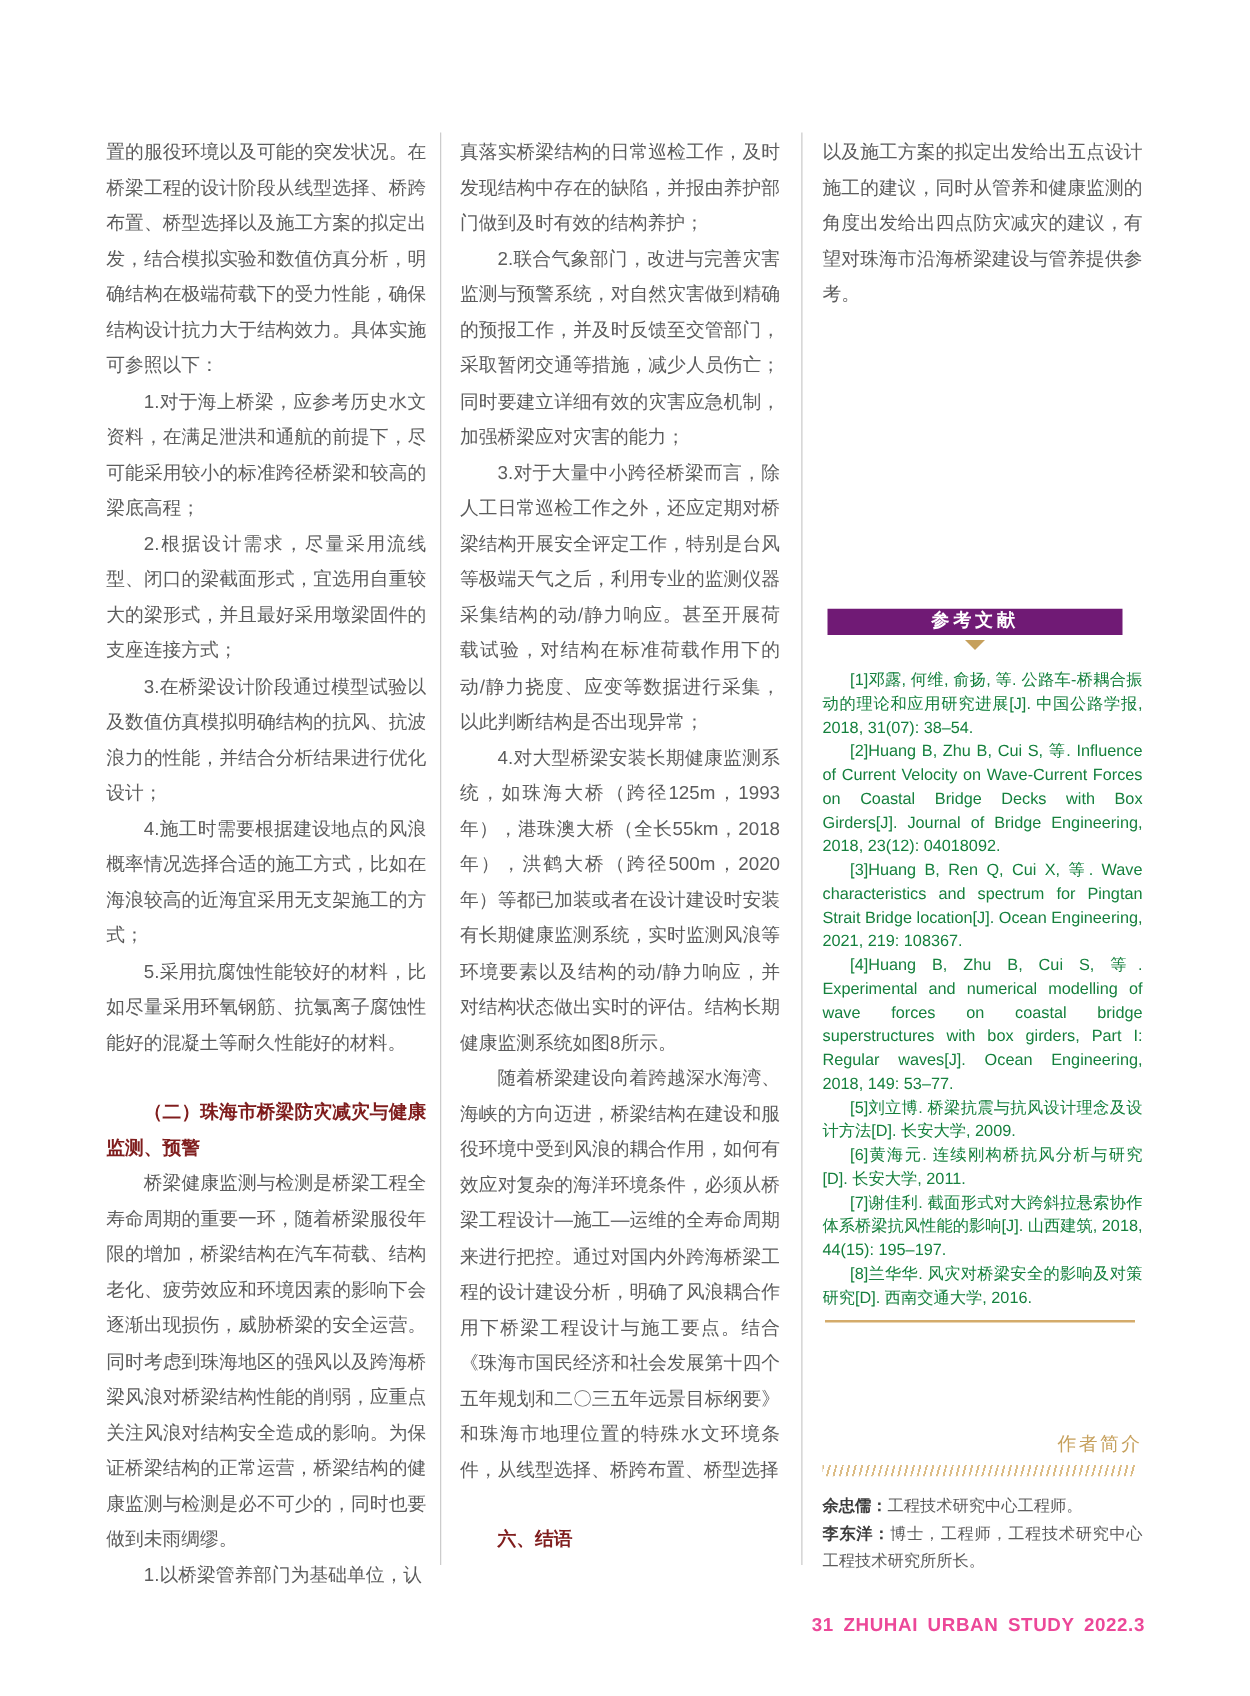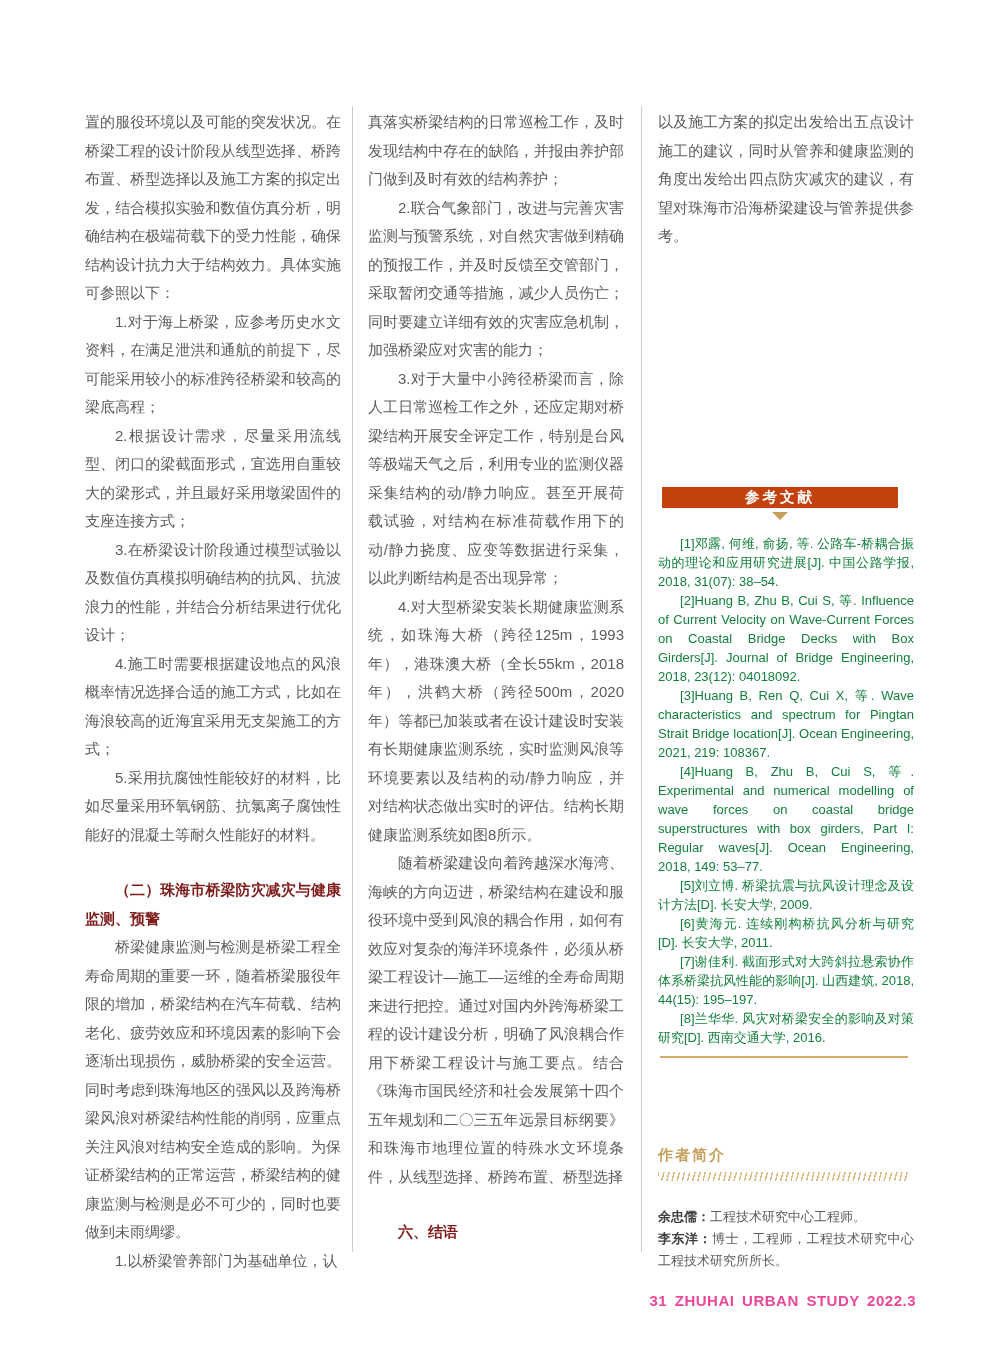--- a/index.html
+++ b/index.html
@@ -46,21 +46,21 @@
     position: absolute;
     left: 658px;
     top: 487px;
     width: 256px;
   }
   .ref-bar {
     margin-left: 4px;
     width: 236px;
     height: 21px;
     line-height: 21px;
-    background: #c2410c;
+    background: #701a75;
     color: #ffffff;
     font-weight: bold;
     font-size: 14.5px;
     text-align: center;
     letter-spacing: 3px;
   }
   .ref-triangle {
     margin: 4px 0 0 114px;
     width: 0; height: 0;
     border-left: 8px solid transparent;
@@ -85,36 +85,36 @@
     background: #d4ab6b;
   }
   
   .bio {
     position: absolute;
     left: 658px;
     top: 1146px;
     width: 256px;
   }
   .bio-title {
-    text-align: left;
+    text-align: right;
     color: #c6a05c;
-    font-weight: bold;
+    font-weight: normal;
     font-size: 15px;
     letter-spacing: 2px;
   }
   .bio-hatch {
     margin-top: 7px;
     width: 250px;
     height: 9px;
     background: repeating-linear-gradient(105deg,
       #dcbc85 0px, #dcbc85 1.5px,
       transparent 1.5px, transparent 5px);
   }
   .bio-lines {
-    margin-top: 25px;
+    margin-top: 13px;
     font-size: 13px;
     line-height: 22px;
     color: #5c5c5c;
     text-align: justify;
   }
   .bio-line { margin: 0; }
   .bio-name { font-weight: bold; color: #3c3c3c; }
   .footer {
     position: absolute;
     top: 1292px;

